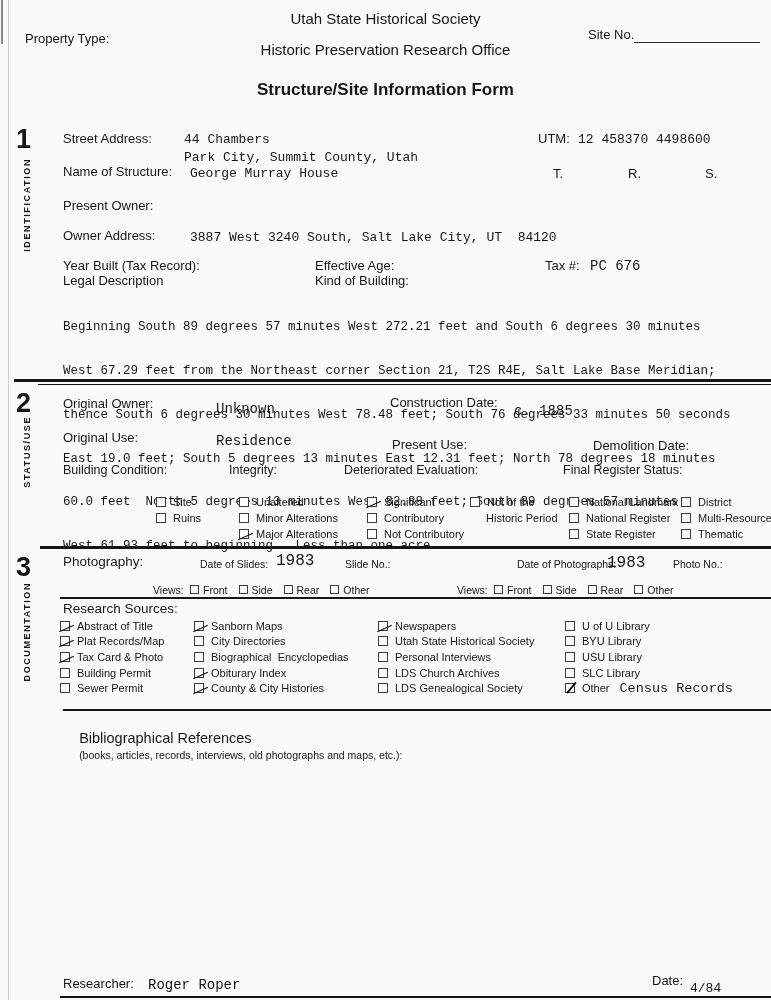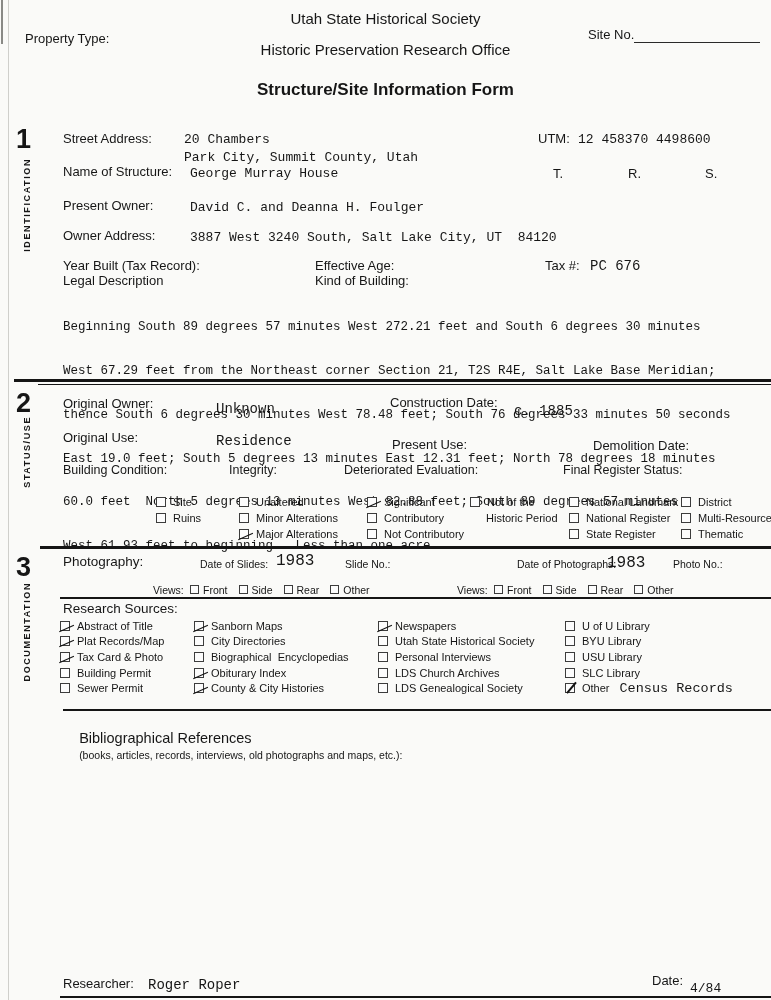--- a/index.html
+++ b/index.html
@@ -42,32 +42,31 @@
   <div class="abs lbl" style="left:25px;top:31px;">Property Type:</div>
   <div class="abs lbl" style="left:588px;top:27px;">Site No.</div>
   <div class="underline-slot" style="left:634px;top:26px;width:126px;height:16px;"></div>
   <div class="abs center" style="top:41px;font-size:15px;">Historic Preservation Research Office</div>
   <div class="abs center" style="top:80px;font-size:17px;font-weight:bold;">Structure/Site Information Form</div>
 
   <div class="abs secnum" style="left:16px;top:126px;">1</div>
   <div class="abs vlabel" style="left:22px;top:158px;">IDENTIFICATION</div>
 
   <div class="abs lbl" style="left:63px;top:131px;">Street Address:</div>
-  <div class="abs typed" style="left:184px;top:132px;font-size:13px;">20 Chambers</div>
+  <div class="abs typed" style="left:184px;top:132px;font-size:13px;">44 Chambers</div>
   <div class="abs lbl" style="left:538px;top:131px;">UTM:</div>
   <div class="abs typed" style="left:578px;top:132px;font-size:13px;">12 458370 4498600</div>
   <div class="abs typed" style="left:184px;top:150px;font-size:13px;">Park City, Summit County, Utah</div>
   <div class="abs lbl" style="left:63px;top:164px;">Name of Structure:</div>
   <div class="abs typed" style="left:190px;top:166px;font-size:13px;text-align:center;">George Murray House</div>
   <div class="abs lbl" style="left:553px;top:166px;">T.</div>
   <div class="abs lbl" style="left:628px;top:166px;">R.</div>
   <div class="abs lbl" style="left:705px;top:166px;">S.</div>
 
   <div class="abs lbl" style="left:63px;top:198px;">Present Owner:</div>
-  <div class="abs typed" style="left:190px;top:200px;font-size:13px;">David C. and Deanna H. Foulger</div>
 
   <div class="abs lbl" style="left:63px;top:228px;">Owner Address:</div>
   <div class="abs typed" style="left:190px;top:230px;font-size:13px;">3887 West 3240 South, Salt Lake City, UT  84120</div>
 
   <div class="abs lbl" style="left:63px;top:258px;">Year Built (Tax Record):</div>
   <div class="abs lbl" style="left:315px;top:258px;">Effective Age:</div>
   <div class="abs lbl" style="left:545px;top:258px;">Tax #:</div>
   <div class="abs typed" style="left:590px;top:258px;font-size:14px;">PC 676</div>
   <div class="abs lbl" style="left:63px;top:273px;">Legal Description</div>
   <div class="abs lbl" style="left:315px;top:273px;">Kind of Building:</div>

